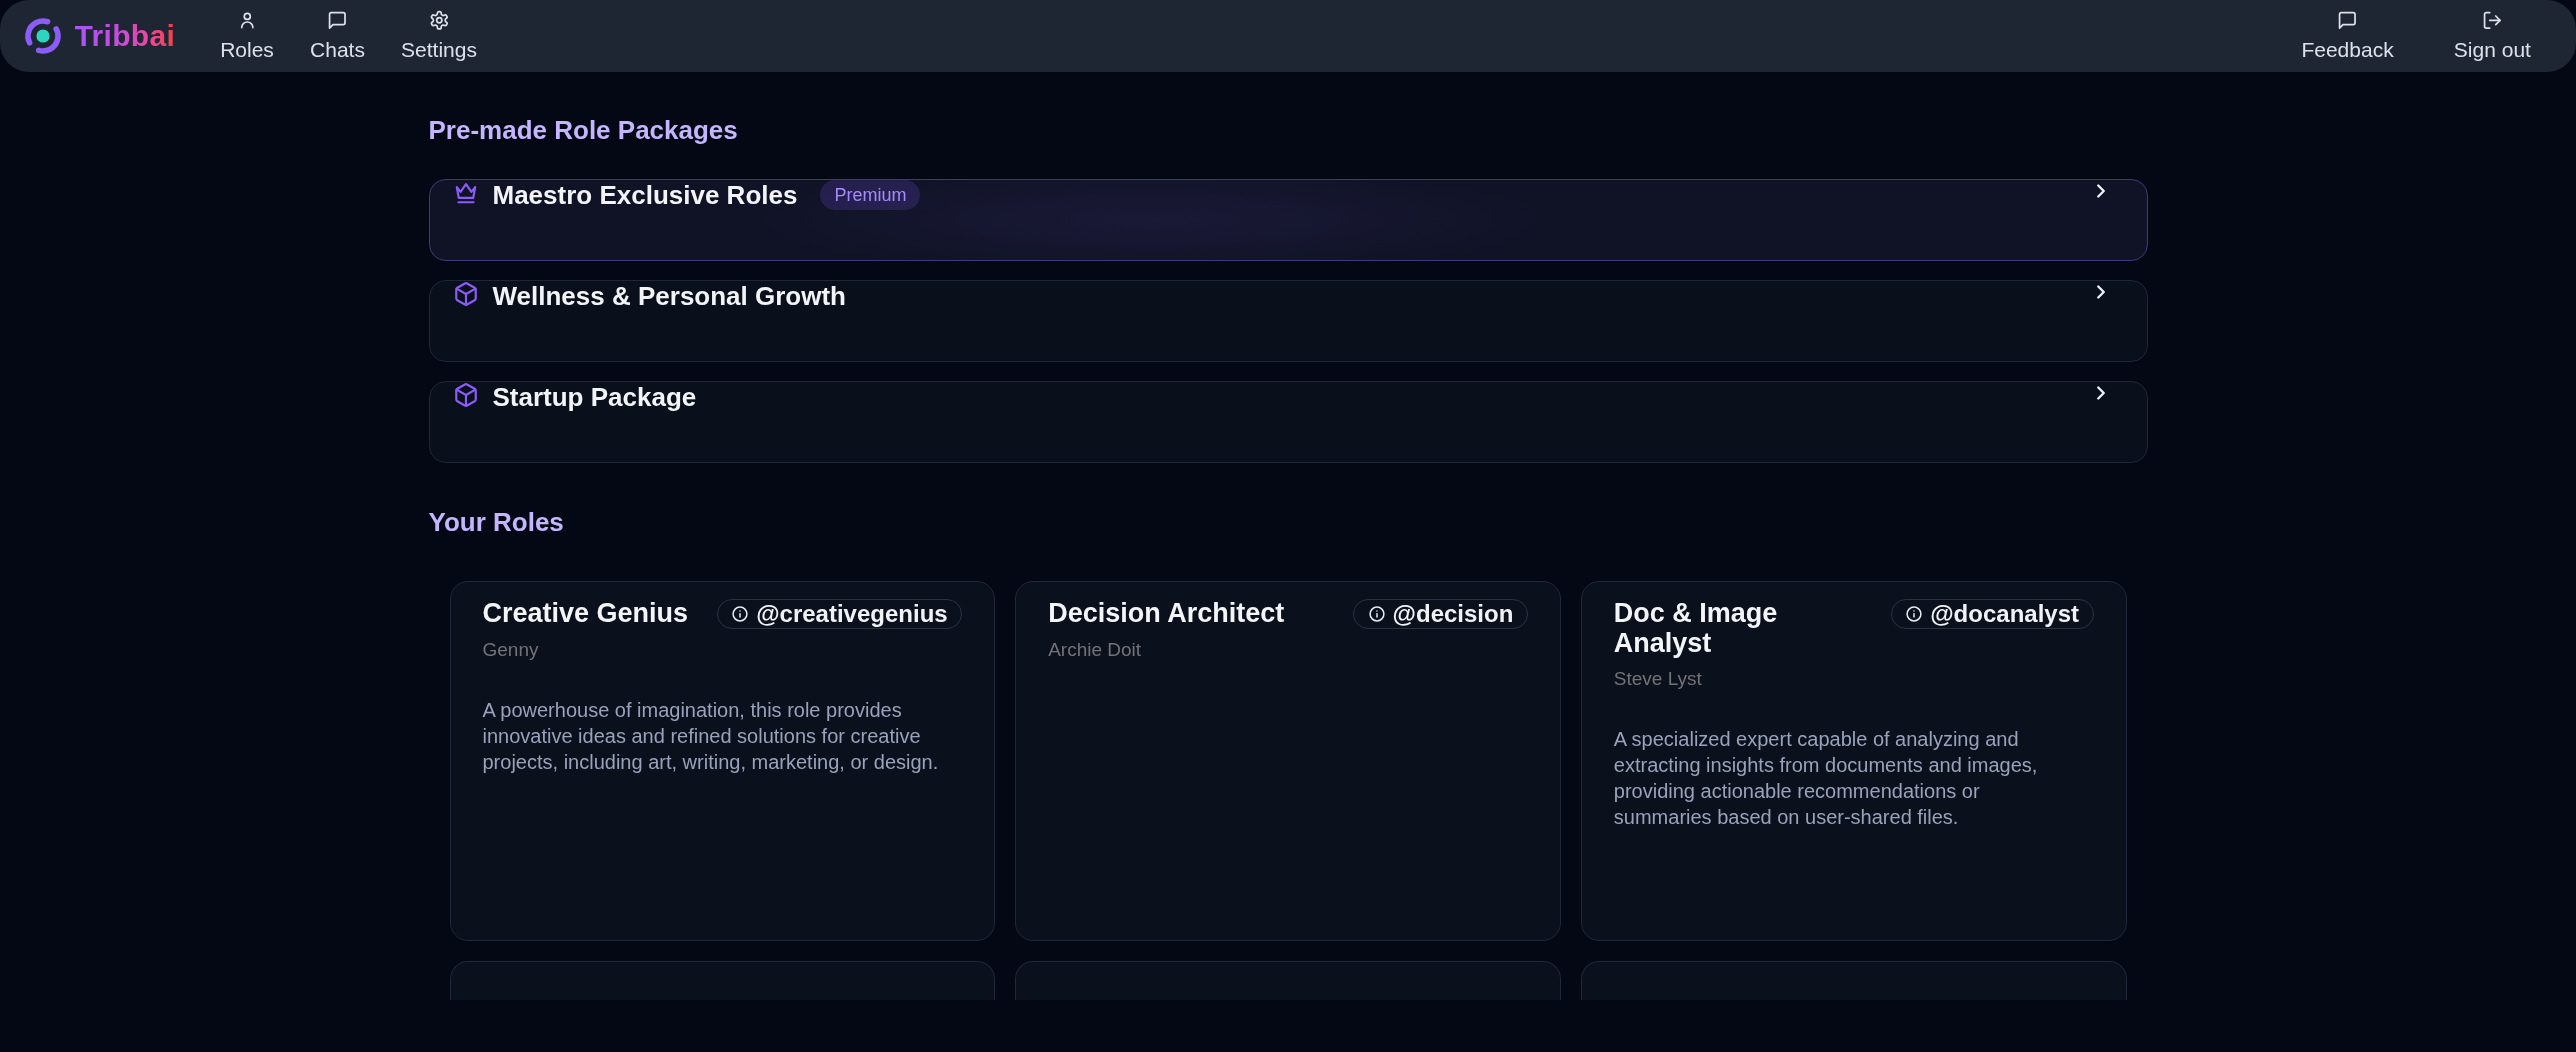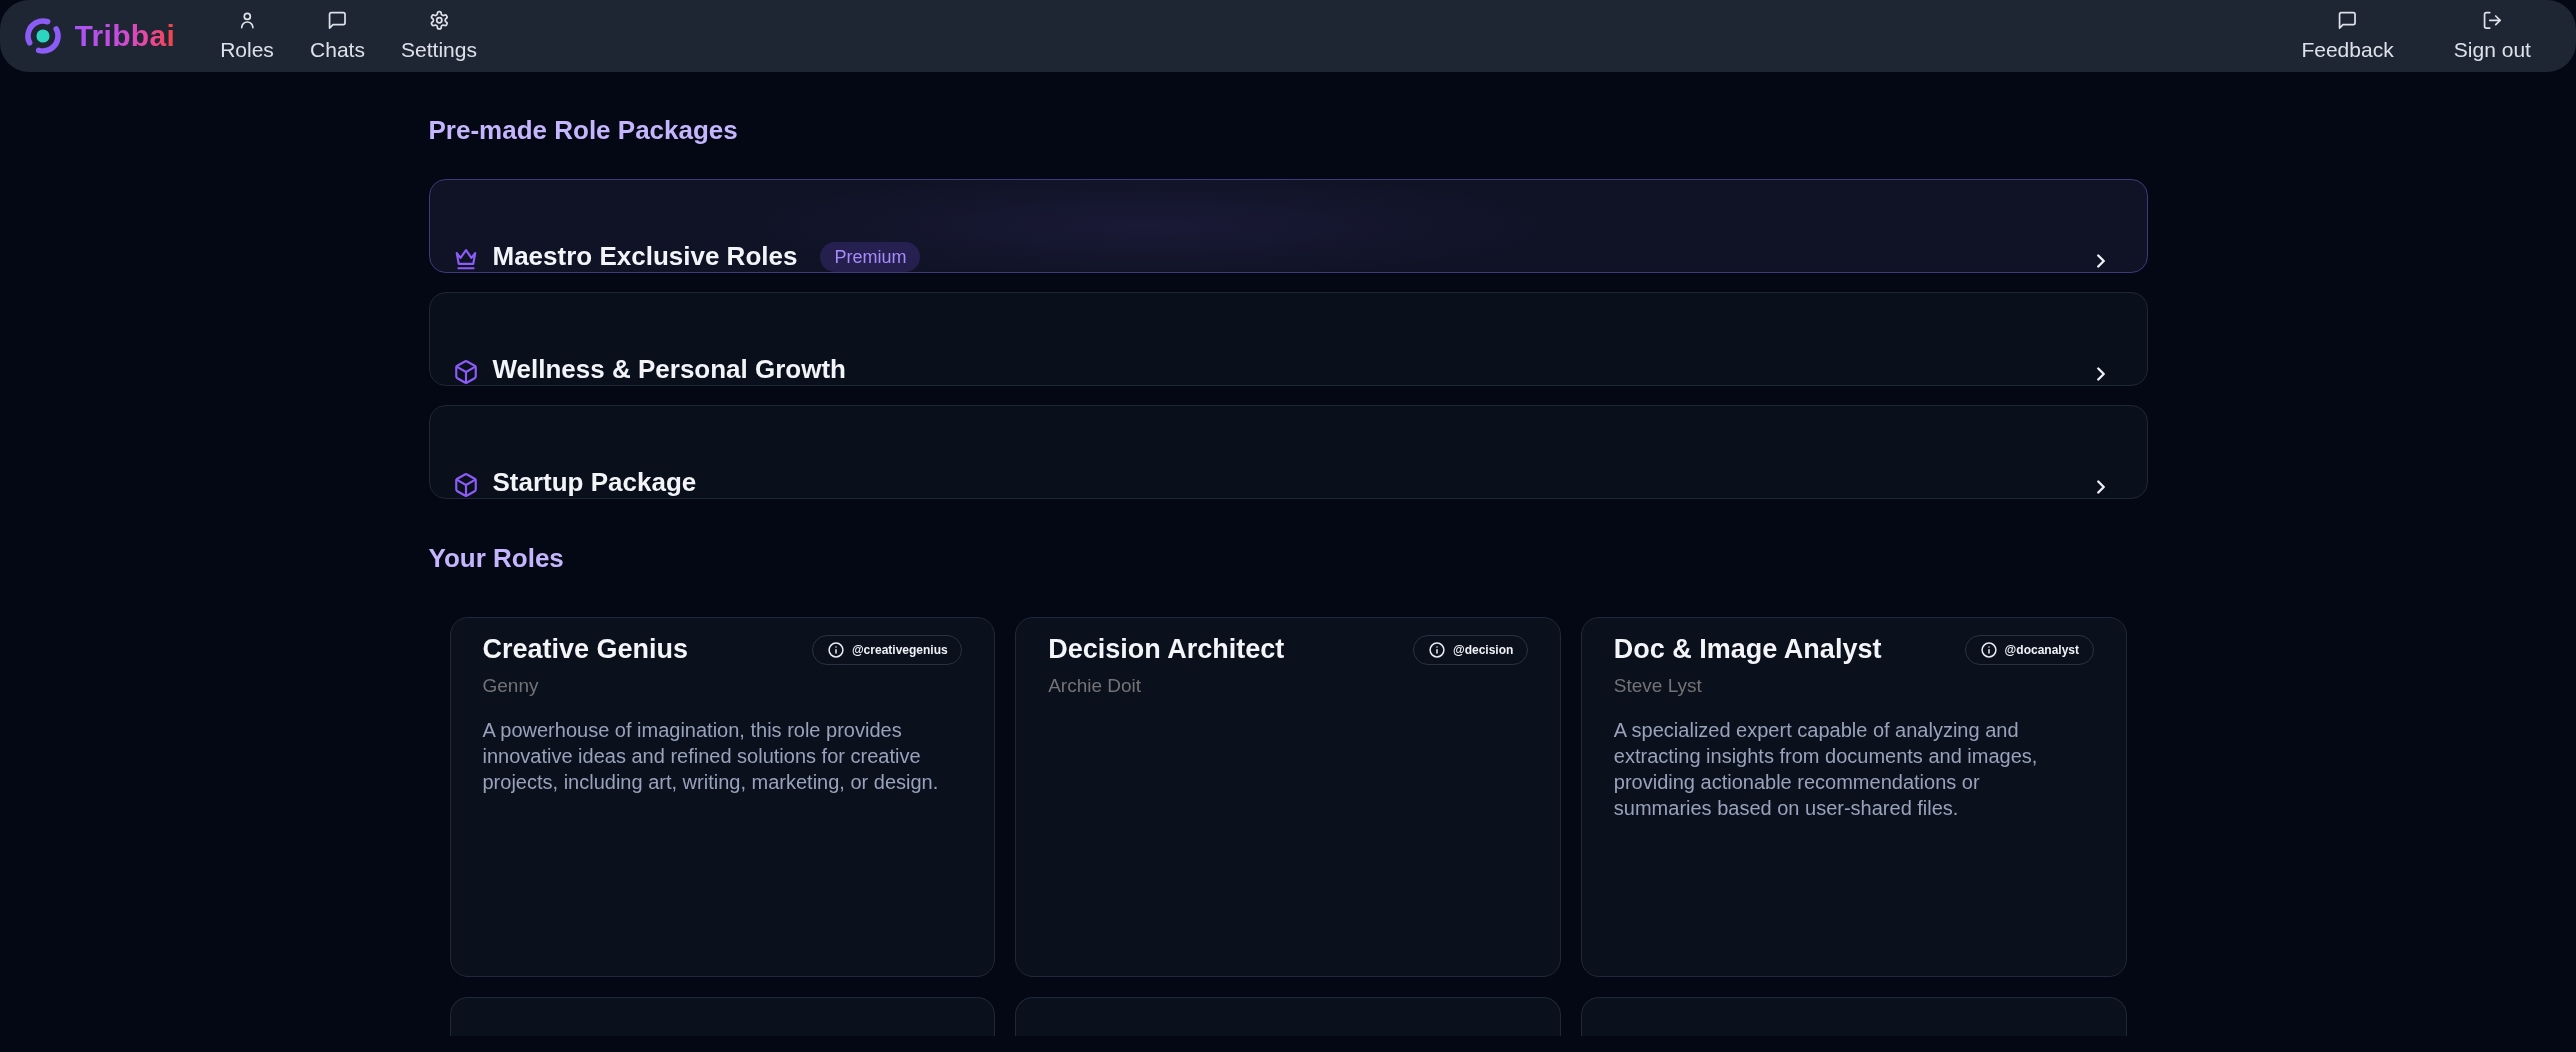--- a/index.html
+++ b/index.html
@@ -52,23 +52,23 @@
     display:flex; align-items:center; gap:11.6px;
     font-family:inherit; font-size:21px; color:#ffffff; cursor:pointer;
   }
 
   .section-heading { margin-top:43px; font-size:26px; font-weight:bold; color:#c4b5fd; line-height:31px; }
   .section-heading.second { margin-top:44px; }
 
   
   .rows { margin-top:33px; }
   .pkg-row {
-    height:94px; border-radius:16.7px; margin-bottom:19px;
+    height:82px; border-radius:16.7px; margin-bottom:19px;
     background:#0a0f1c; border:1.3px solid #1f2737;
-    display:flex; align-items:flex-end;
+    display:flex; align-items:flex-start;
     padding:0 35px 0 23px; cursor:pointer;
   }
   .pkg-row.premium-row {
     background:radial-gradient(ellipse 578px 77px at 42% 50%, rgba(139,92,246,.08), transparent 70%), #101326;
     border-color:#413a7a;
   }
   .pkg-icon { color:#8b5cf6; margin-right:14px; }
   .pkg-title { font-size:26px; font-weight:600; color:#f2f4f8; }
   .premium-badge {
     margin-left:23px; padding:4.5px 14px; border-radius:642px;
@@ -81,25 +81,25 @@
   .role-card {
     height:360px; background:#0b101d; border:1.3px solid #202839;
     border-radius:18px; padding:16px 32px; cursor:pointer;
   }
   .card-head { display:flex; align-items:flex-start; justify-content:space-between; gap:13px; }
   .card-title { font-size:27px; font-weight:bold; color:#f3f5f8; line-height:30px; }
   .handle-pill {
     flex:none; margin-top:1.3px; height:30px; padding:0 13.5px;
     border:1.3px solid #2a3242; border-radius:15px;
     display:flex; align-items:center; gap:7px;
-    font-size:12px; font-weight:bold; color:#f0f2f6;
+    font-size:24px; font-weight:bold; color:#f0f2f6;
   }
   .handle-pill svg { color:#e8ebf1; }
   .card-subtitle { margin-top:9.6px; font-size:19px; color:#737373; }
-  .card-desc { margin-top:20px; font-size:20px; line-height:26px; color:#98a3bb; padding-right:16.7px; }
+  .card-desc { margin-top:36px; font-size:20px; line-height:26px; color:#98a3bb; padding-right:16.7px; }
 
   
   .stub-cards { margin:20px 21px 0; display:grid; grid-template-columns:repeat(3,1fr); gap:20px; }
   .stub-card {
     height:39px; background:#0b101d; border:1.3px solid #202839; border-bottom:none;
     border-radius:18px 18px 0 0; cursor:pointer;
   }
 </style>
 </head>
 <body>

